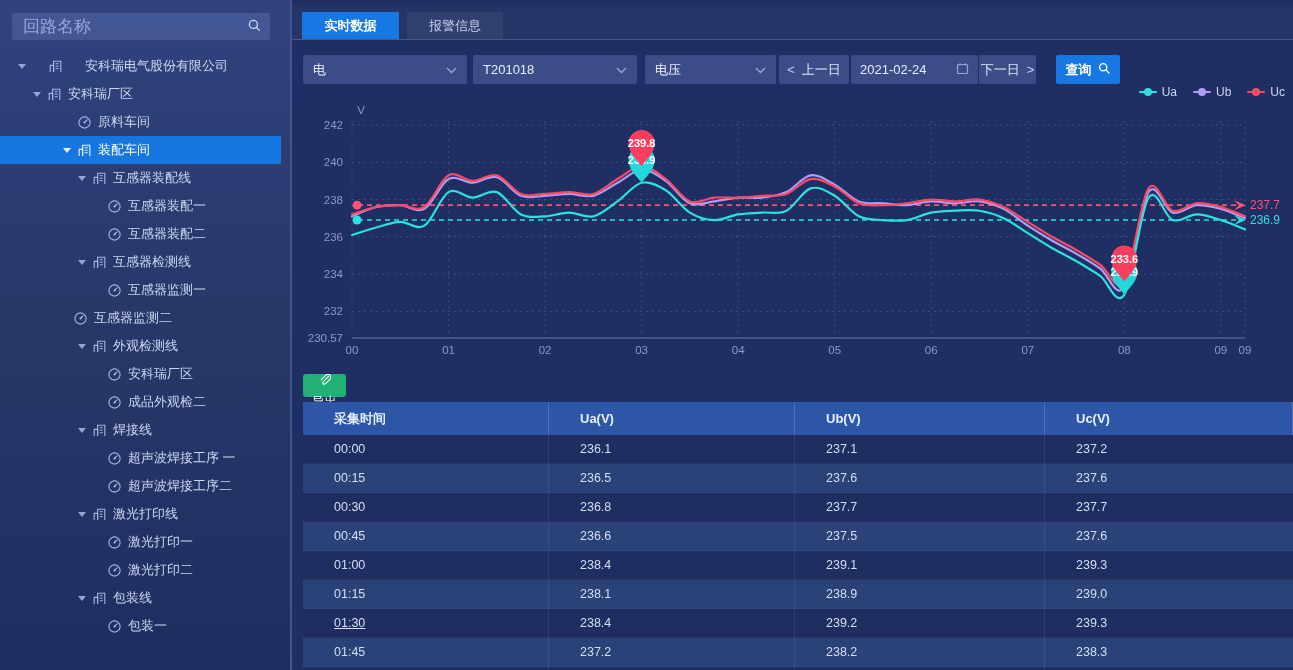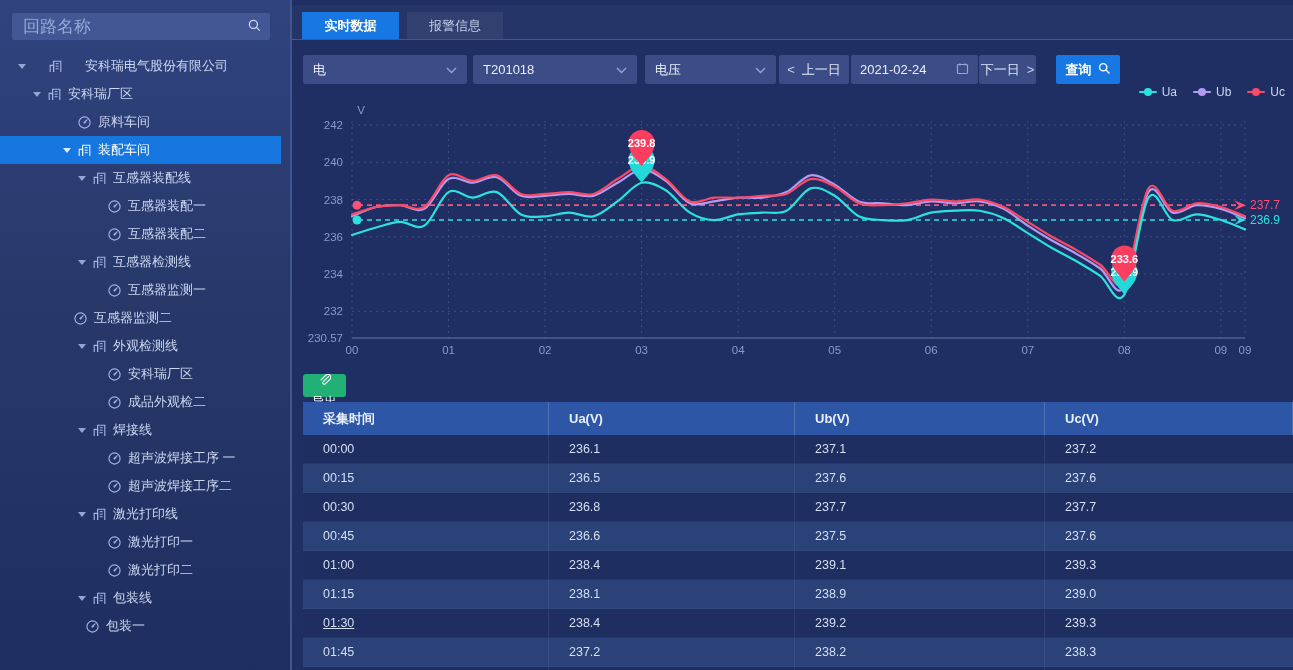--- a/index.html
+++ b/index.html
@@ -52,21 +52,21 @@
 
   svg.chart{position:absolute;left:4px;top:96px;}
 
   .export-btn{position:absolute;left:11px;top:369px;height:23px;padding:0 9px;background:#21b176;border-radius:3px;
               color:#fff;font-size:12.5px;display:flex;align-items:center;gap:5px;cursor:pointer;flex-direction:column;}
 
   .table{position:absolute;left:11px;top:397px;width:990px;}
   .thead{display:flex;height:33px;background:#2d57a6;align-items:stretch;color:#e9effc;font-size:13px;font-weight:bold;}
   .trow{display:flex;height:29px;align-items:stretch;color:#d6dff4;font-size:12.5px;}
   .trow.odd{background:#1f2e61;} .trow.even{background:#2a4278;}
-  .tcell{box-sizing:border-box;display:flex;align-items:center;padding-left:20px;
+  .tcell{box-sizing:border-box;display:flex;align-items:center;padding-left:31px;
          border-right:1px solid rgba(140,160,210,.14);border-bottom:1px solid rgba(140,160,210,.08);}
   .tcell:last-child{border-right:none;}
   .thead .tcell{border-right:1px solid rgba(255,255,255,.16);border-bottom:none;}
 </style>
 </head>
 <body>
 
 <div class="app">
 
   <div class="sidebar">
@@ -311,21 +311,21 @@
           </span>
           <span class="ticon">
             <svg width="15" height="15" viewBox="0 0 15 15">
               <path d="M2.2 13V6.4h3.4V13" fill="none" stroke="currentColor" stroke-width="1.1"></path>
               <path d="M5.6 13V2.2h7.2V13" fill="none" stroke="currentColor" stroke-width="1.1"></path>
               <path d="M7.7 4.7h3M7.7 7.2h3M7.7 9.7h3" stroke="currentColor" stroke-width="1"></path>
             </svg>
           </span>
           <span>包装线</span>
         </div>
-        <div class="tree-item" style="padding-left: 65px;">
+        <div class="tree-item" style="padding-left: 87px;">
           <span class="caret"></span>
           <span class="ticon">
             <svg width="15" height="15" viewBox="0 0 15 15">
               <circle cx="7.5" cy="7.5" r="5.6" fill="none" stroke="currentColor" stroke-width="1.1"></circle>
               <path d="M7.5 7.5L10 4.8" stroke="currentColor" stroke-width="1.2" stroke-linecap="round"></path>
               <circle cx="7.5" cy="7.5" r="1" fill="currentColor"></circle>
             </svg>
           </span>
           <span>包装一</span>
         </div>

